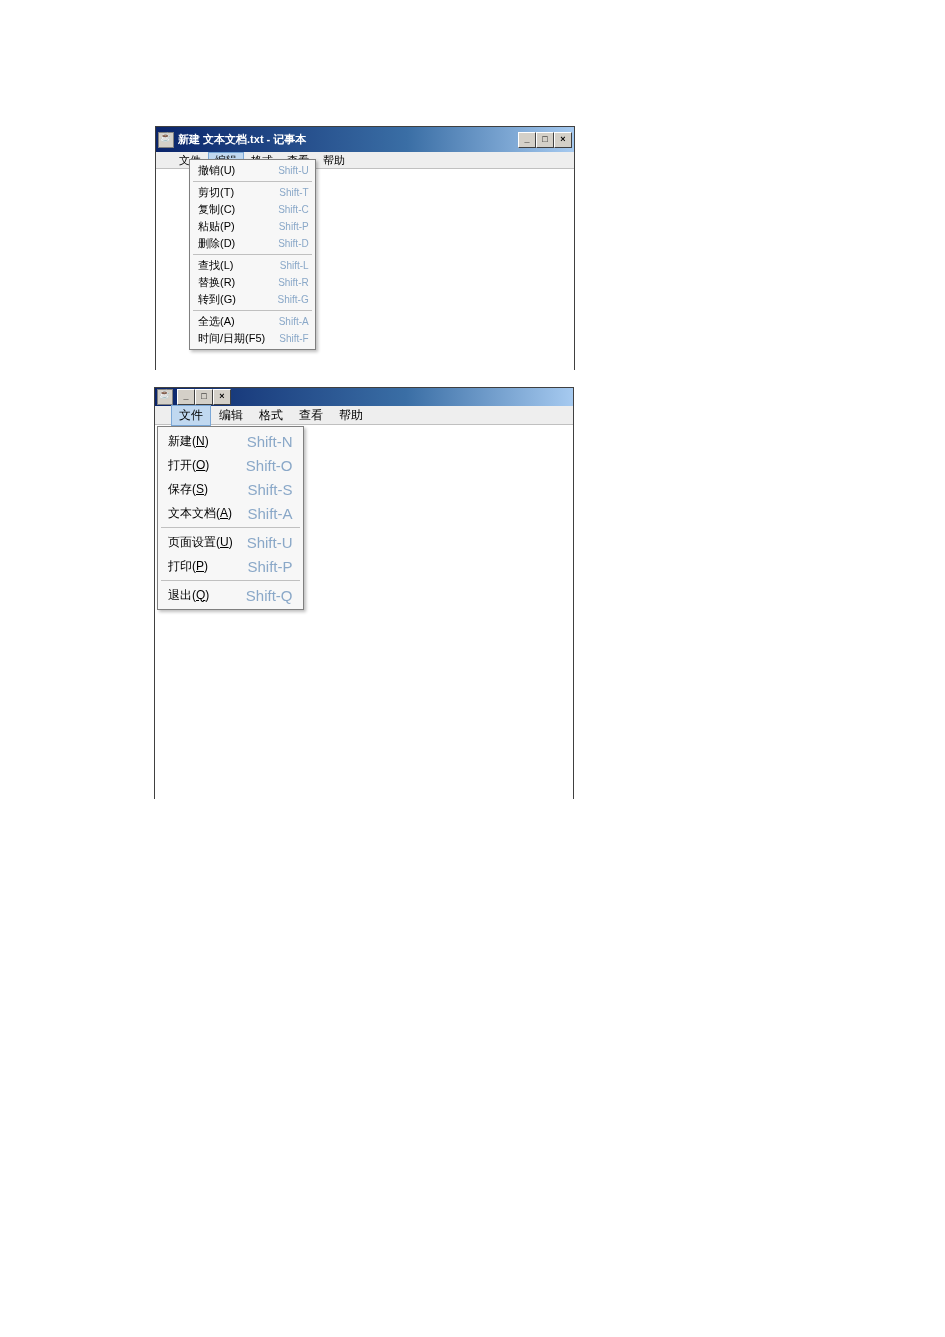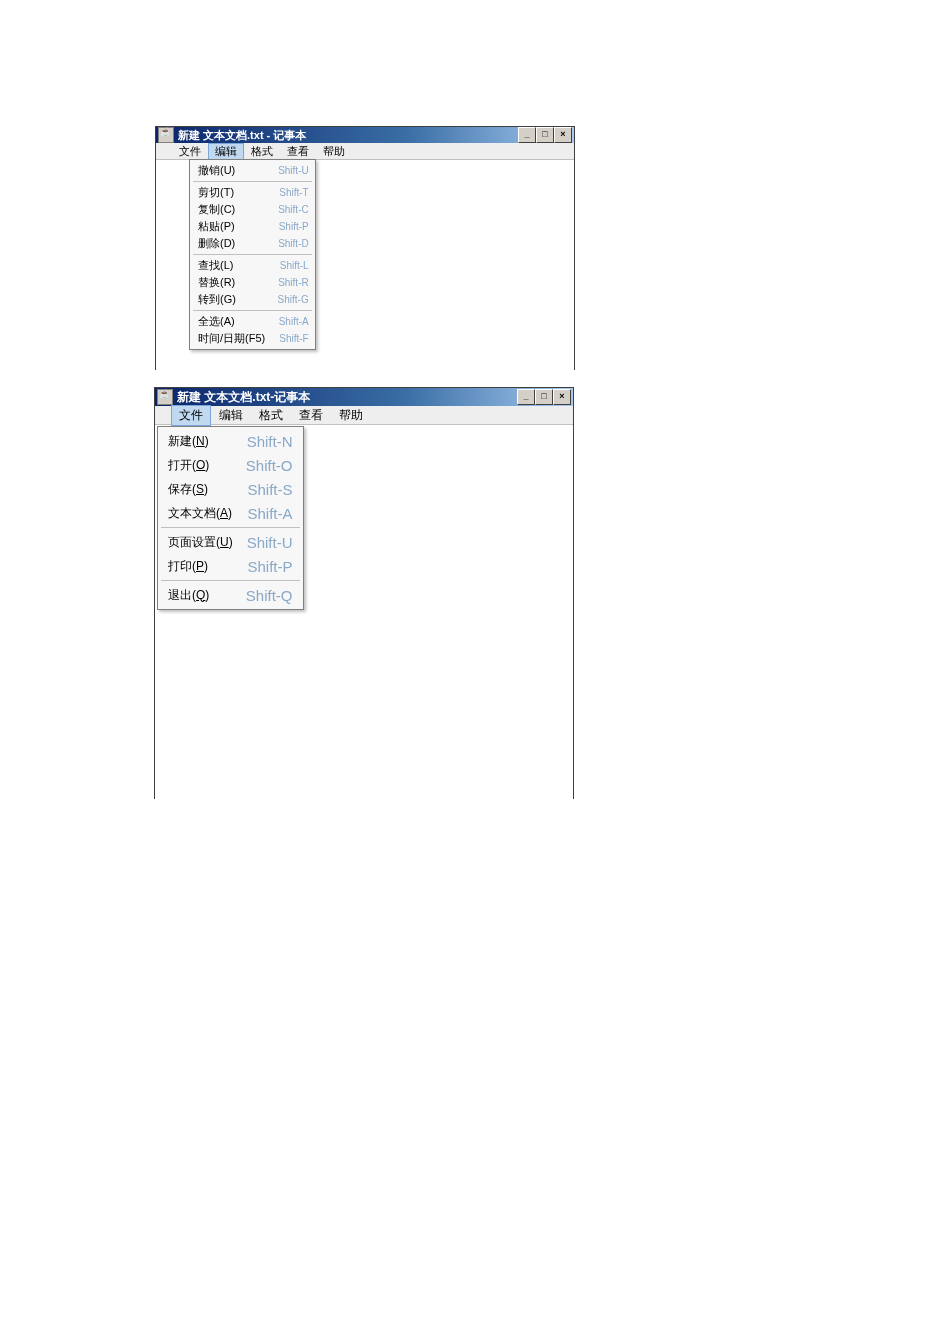--- a/index.html
+++ b/index.html
@@ -128,21 +128,21 @@
     text-decoration: underline;
   }
 
   
   #win1 {
     left: 155px;
     top: 126px;
     width: 418px;
     height: 242px;
   }
-  #win1 .titlebar { height: 16px; font-size: 11px; }
+  #win1 .titlebar { height: 25px; font-size: 11px; }
   #win1 .menubar { height: 16px; }
   #win1 .menubar-item { font-size: 11px; padding: 1px 7px; }
   #win1 .menubar-item.selected { padding: 0 6px; }
   #win1 .content-area { height: calc(100% - 32px); }
   #dd1 {
     left: 33px;
     top: 32px;
   }
   #dd1 .dropdown-item { font-size: 11px; min-height: 13px; padding: 1px 6px 1px 8px;}
   #dd1 .dd-shortcut { font-size: 10px; }
@@ -229,21 +229,20 @@
     <div class="dropdown-item">
       <span class="dd-label">时间/日期(F5)</span>
       <span class="dd-shortcut">Shift-F</span>
     </div>
   </div>
 </div>
 
 <div id="win2" class="window">
   <div class="titlebar">
     <span class="titlebar-icon"></span>
-    <span class="titlebar-text">新建 文本文档.txt-记事本</span>
     <div class="win-controls">
       <div class="win-btn">_</div>
       <div class="win-btn">□</div>
       <div class="win-btn">×</div>
     </div>
   </div>
   <div class="menubar">
     <div class="menubar-item selected">文件</div>
     <div class="menubar-item">编辑</div>
     <div class="menubar-item">格式</div>

